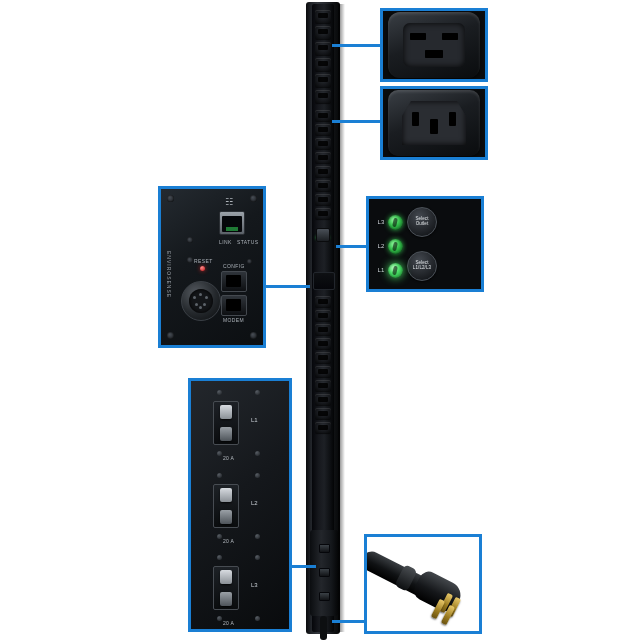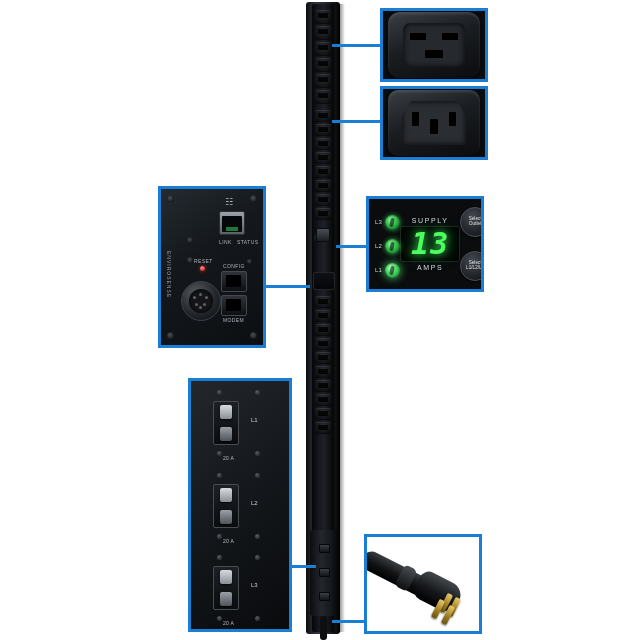--- a/index.html
+++ b/index.html
@@ -261,27 +261,20 @@
         <div class="led-row">
           <span class="led-lab">L2</span>
           <span class="led-dot"></span>
         </div>
         <div class="led-row">
           <span class="led-lab">L1</span>
           <span class="led-dot bright"></span>
         </div>
       </div>
 
-      <div class="meter-center">
-        <div class="m-cap">SUPPLY</div>
-        <div class="lcd">
-          <div class="lcd-val">13</div>
-        </div>
-        <div class="m-cap">AMPS</div>
-      </div>
 
       <div class="meter-btns">
         <div class="m-btn">
           <span>Select</span>
           <span>Outlet</span>
         </div>
         <div class="m-btn">
           <span>Select</span>
           <span>L1/L2/L3</span>
         </div>

